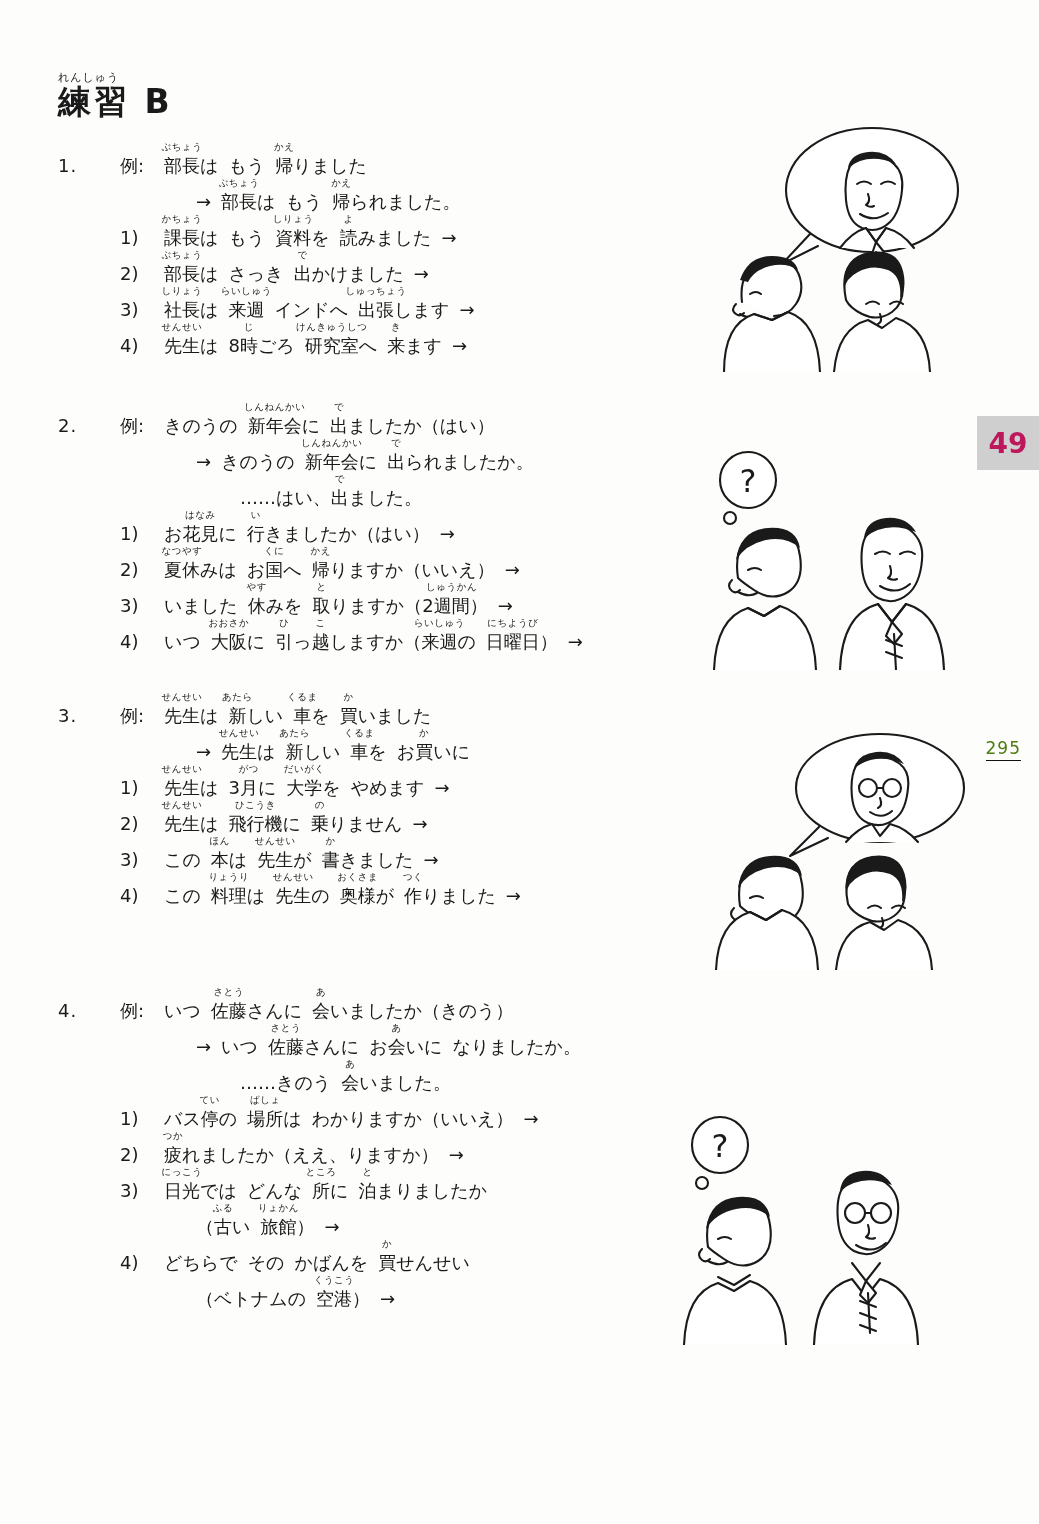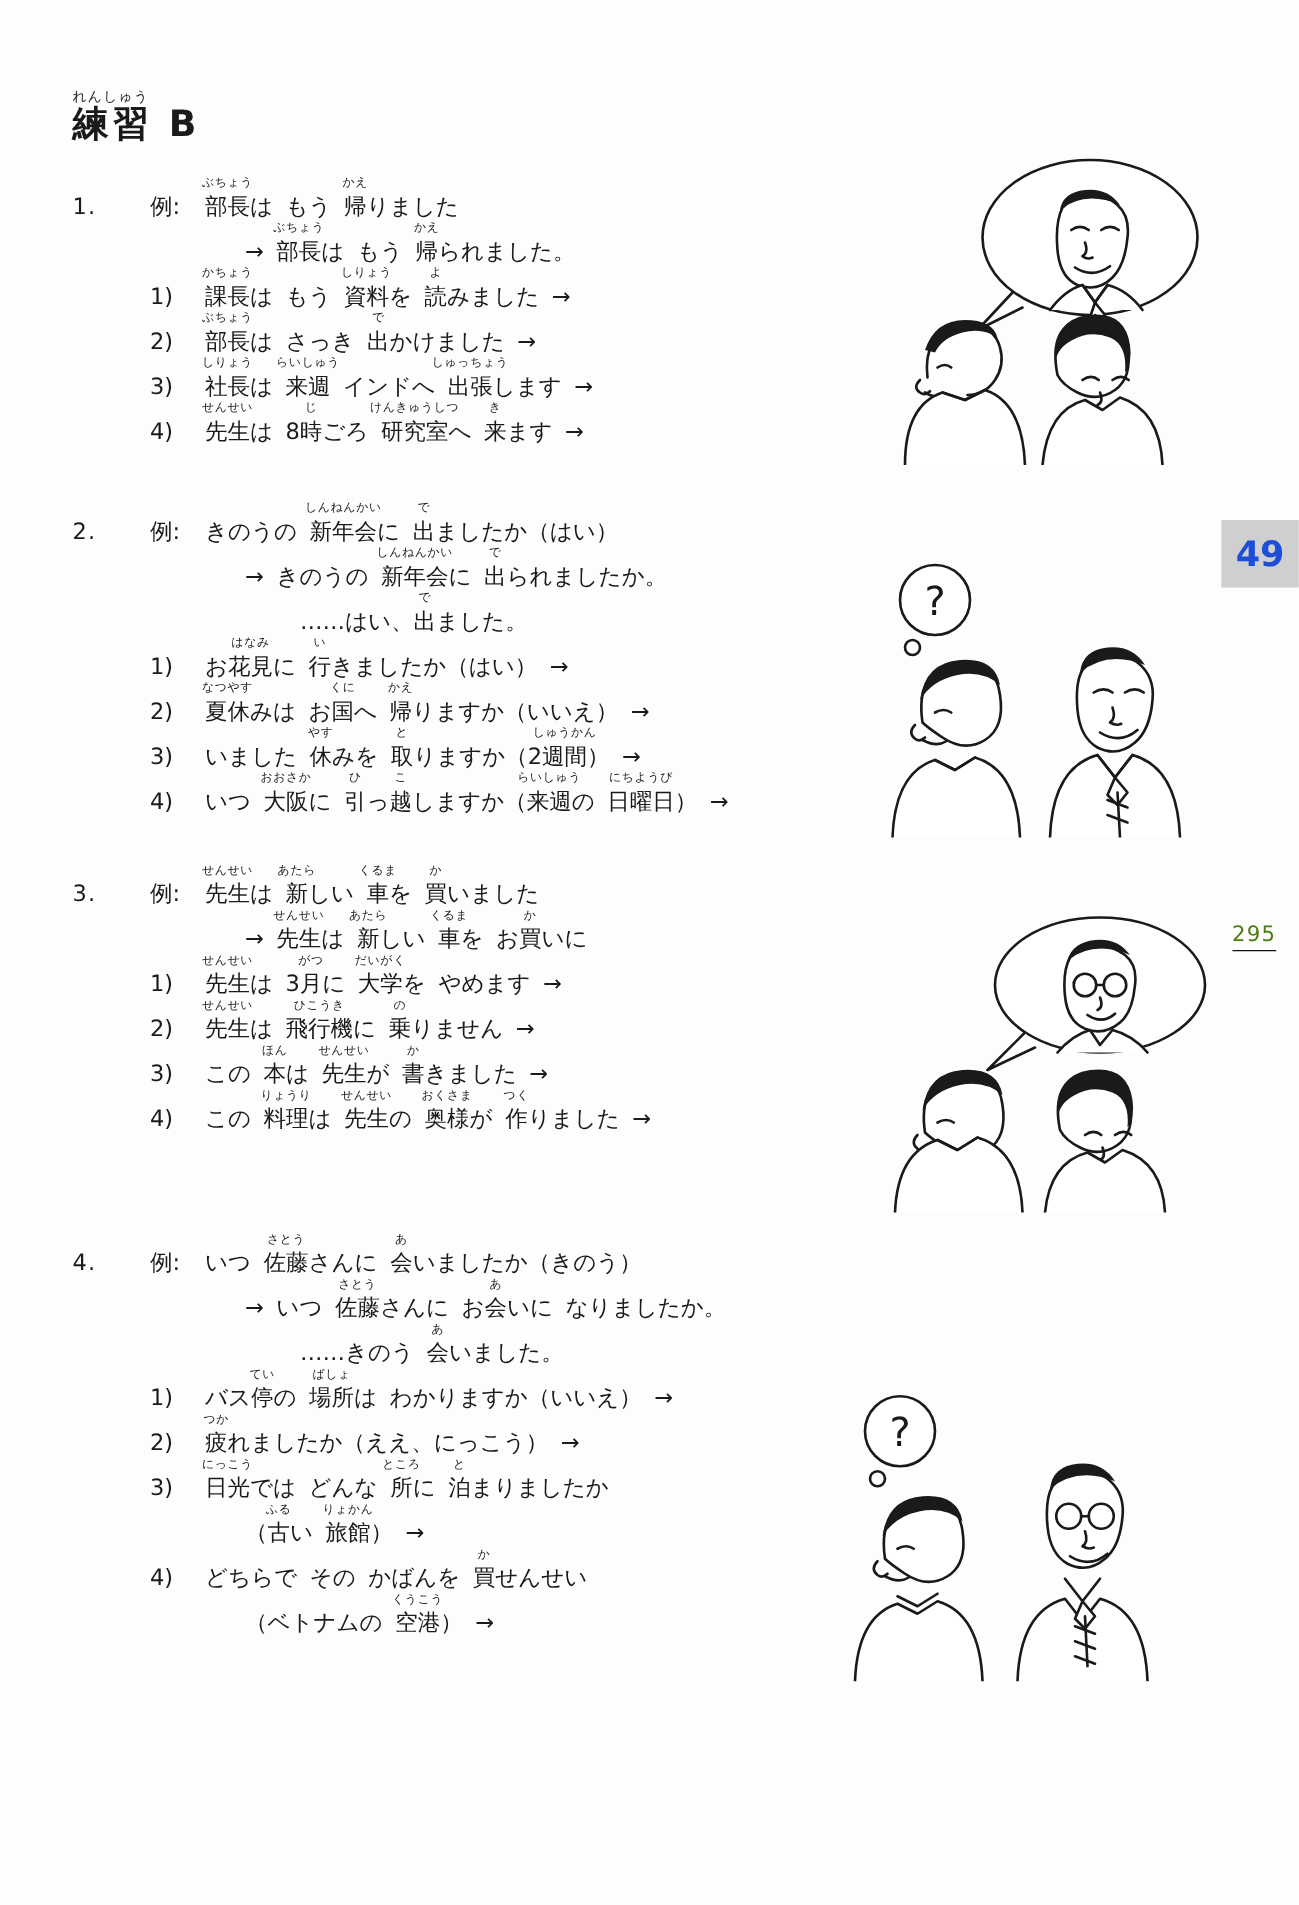--- a/index.html
+++ b/index.html
@@ -29,41 +29,41 @@
   }
   .furigana {
     font-size: 11px;
     letter-spacing: 1px;
     color: #222;
     line-height: 1;
     margin-bottom: 2px;
     white-space: nowrap;
   }
   .title-text {
-    font-size: 29px;
+    font-size: 33px;
     font-weight: bold;
     letter-spacing: 3px;
     line-height: 1;
     white-space: nowrap;
   }
 
   
   .page-num-box {
     position: absolute;
     right: 0;
     top: 416px;
     width: 62px;
     height: 54px;
     background: #cfcfcf;
     display: flex;
     align-items: center;
     justify-content: center;
     font-size: 28px;
     font-weight: bold;
-    color: #1d4ed8;
+    color: #be185d;
   }
   .page-num-secondary {
     position: absolute;
     right: 18px;
     top: 738px;
     font-size: 17px;
     color: #4d7c0f;
     border-bottom: 1.5px solid #111;
     padding-bottom: 2px;
     letter-spacing: 1px;
@@ -176,21 +176,21 @@
           <div class="line"><span class="lbl">4)</span><span>この</span><span class="sp"></span><span class="rb"><span class="rt">りょうり</span>料理</span><span>は</span><span class="sp"></span><span class="rb"><span class="rt">せんせい</span>先生</span><span>の</span><span class="sp"></span><span class="rb"><span class="rt">おくさま</span>奥様</span><span>が</span><span class="sp"></span><span class="rb"><span class="rt">つく</span>作</span><span>りました</span><span class="sp"></span><span>→</span></div>
         </div>
       </div>
       <div class="exercise" style="top: 1000px;">
         <div class="ex-number">4.</div>
         <div class="ex-body">
           <div class="line"><span class="lbl">例:</span><span>いつ</span><span class="sp"></span><span class="rb"><span class="rt">さとう</span>佐藤</span><span>さんに</span><span class="sp"></span><span class="rb"><span class="rt">あ</span>会</span><span>いましたか（きのう）</span></div>
           <div class="line"><span class="lbl"></span><span class="ind"></span><span>→</span><span class="sp"></span><span>いつ</span><span class="sp"></span><span class="rb"><span class="rt">さとう</span>佐藤</span><span>さんに</span><span class="sp"></span><span>お</span><span class="rb"><span class="rt">あ</span>会</span><span>いに</span><span class="sp"></span><span>なりましたか。</span></div>
           <div class="line"><span class="lbl"></span><span class="ind-wide"></span><span>……きのう</span><span class="sp"></span><span class="rb"><span class="rt">あ</span>会</span><span>いました。</span></div>
           <div class="line"><span class="lbl">1)</span><span>バス</span><span class="rb"><span class="rt">てい</span>停</span><span>の</span><span class="sp"></span><span class="rb"><span class="rt">ばしょ</span>場所</span><span>は</span><span class="sp"></span><span>わかりますか（いいえ）</span><span class="sp"></span><span>→</span></div>
-          <div class="line"><span class="lbl">2)</span><span class="rb"><span class="rt">つか</span>疲</span><span>れましたか（ええ、にっこう）</span><span class="sp"></span><span>→</span></div>
+          <div class="line"><span class="lbl">2)</span><span class="rb"><span class="rt">つか</span>疲</span><span>れましたか（ええ、りますか）</span><span class="sp"></span><span>→</span></div>
           <div class="line"><span class="lbl">3)</span><span class="rb"><span class="rt">にっこう</span>日光</span><span>では</span><span class="sp"></span><span>どんな</span><span class="sp"></span><span class="rb"><span class="rt">ところ</span>所</span><span>に</span><span class="sp"></span><span class="rb"><span class="rt">と</span>泊</span><span>まりましたか</span></div>
           <div class="line"><span class="lbl"></span><span class="ind"></span><span>（</span><span class="rb"><span class="rt">ふる</span>古</span><span>い</span><span class="sp"></span><span class="rb"><span class="rt">りょかん</span>旅館</span><span>）</span><span class="sp"></span><span>→</span></div>
           <div class="line"><span class="lbl">4)</span><span>どちらで</span><span class="sp"></span><span>その</span><span class="sp"></span><span>かばんを</span><span class="sp"></span><span class="rb"><span class="rt">か</span>買</span><span>せんせい</span></div>
           <div class="line"><span class="lbl"></span><span class="ind"></span><span>（ベトナムの</span><span class="sp"></span><span class="rb"><span class="rt">くうこう</span>空港</span><span>）</span><span class="sp"></span><span>→</span></div>
         </div>
       </div>
     </div>
 
   <div class="illus" style="left:690px; top:122px;">
     <svg width="320" height="250" viewBox="0 0 320 250">

